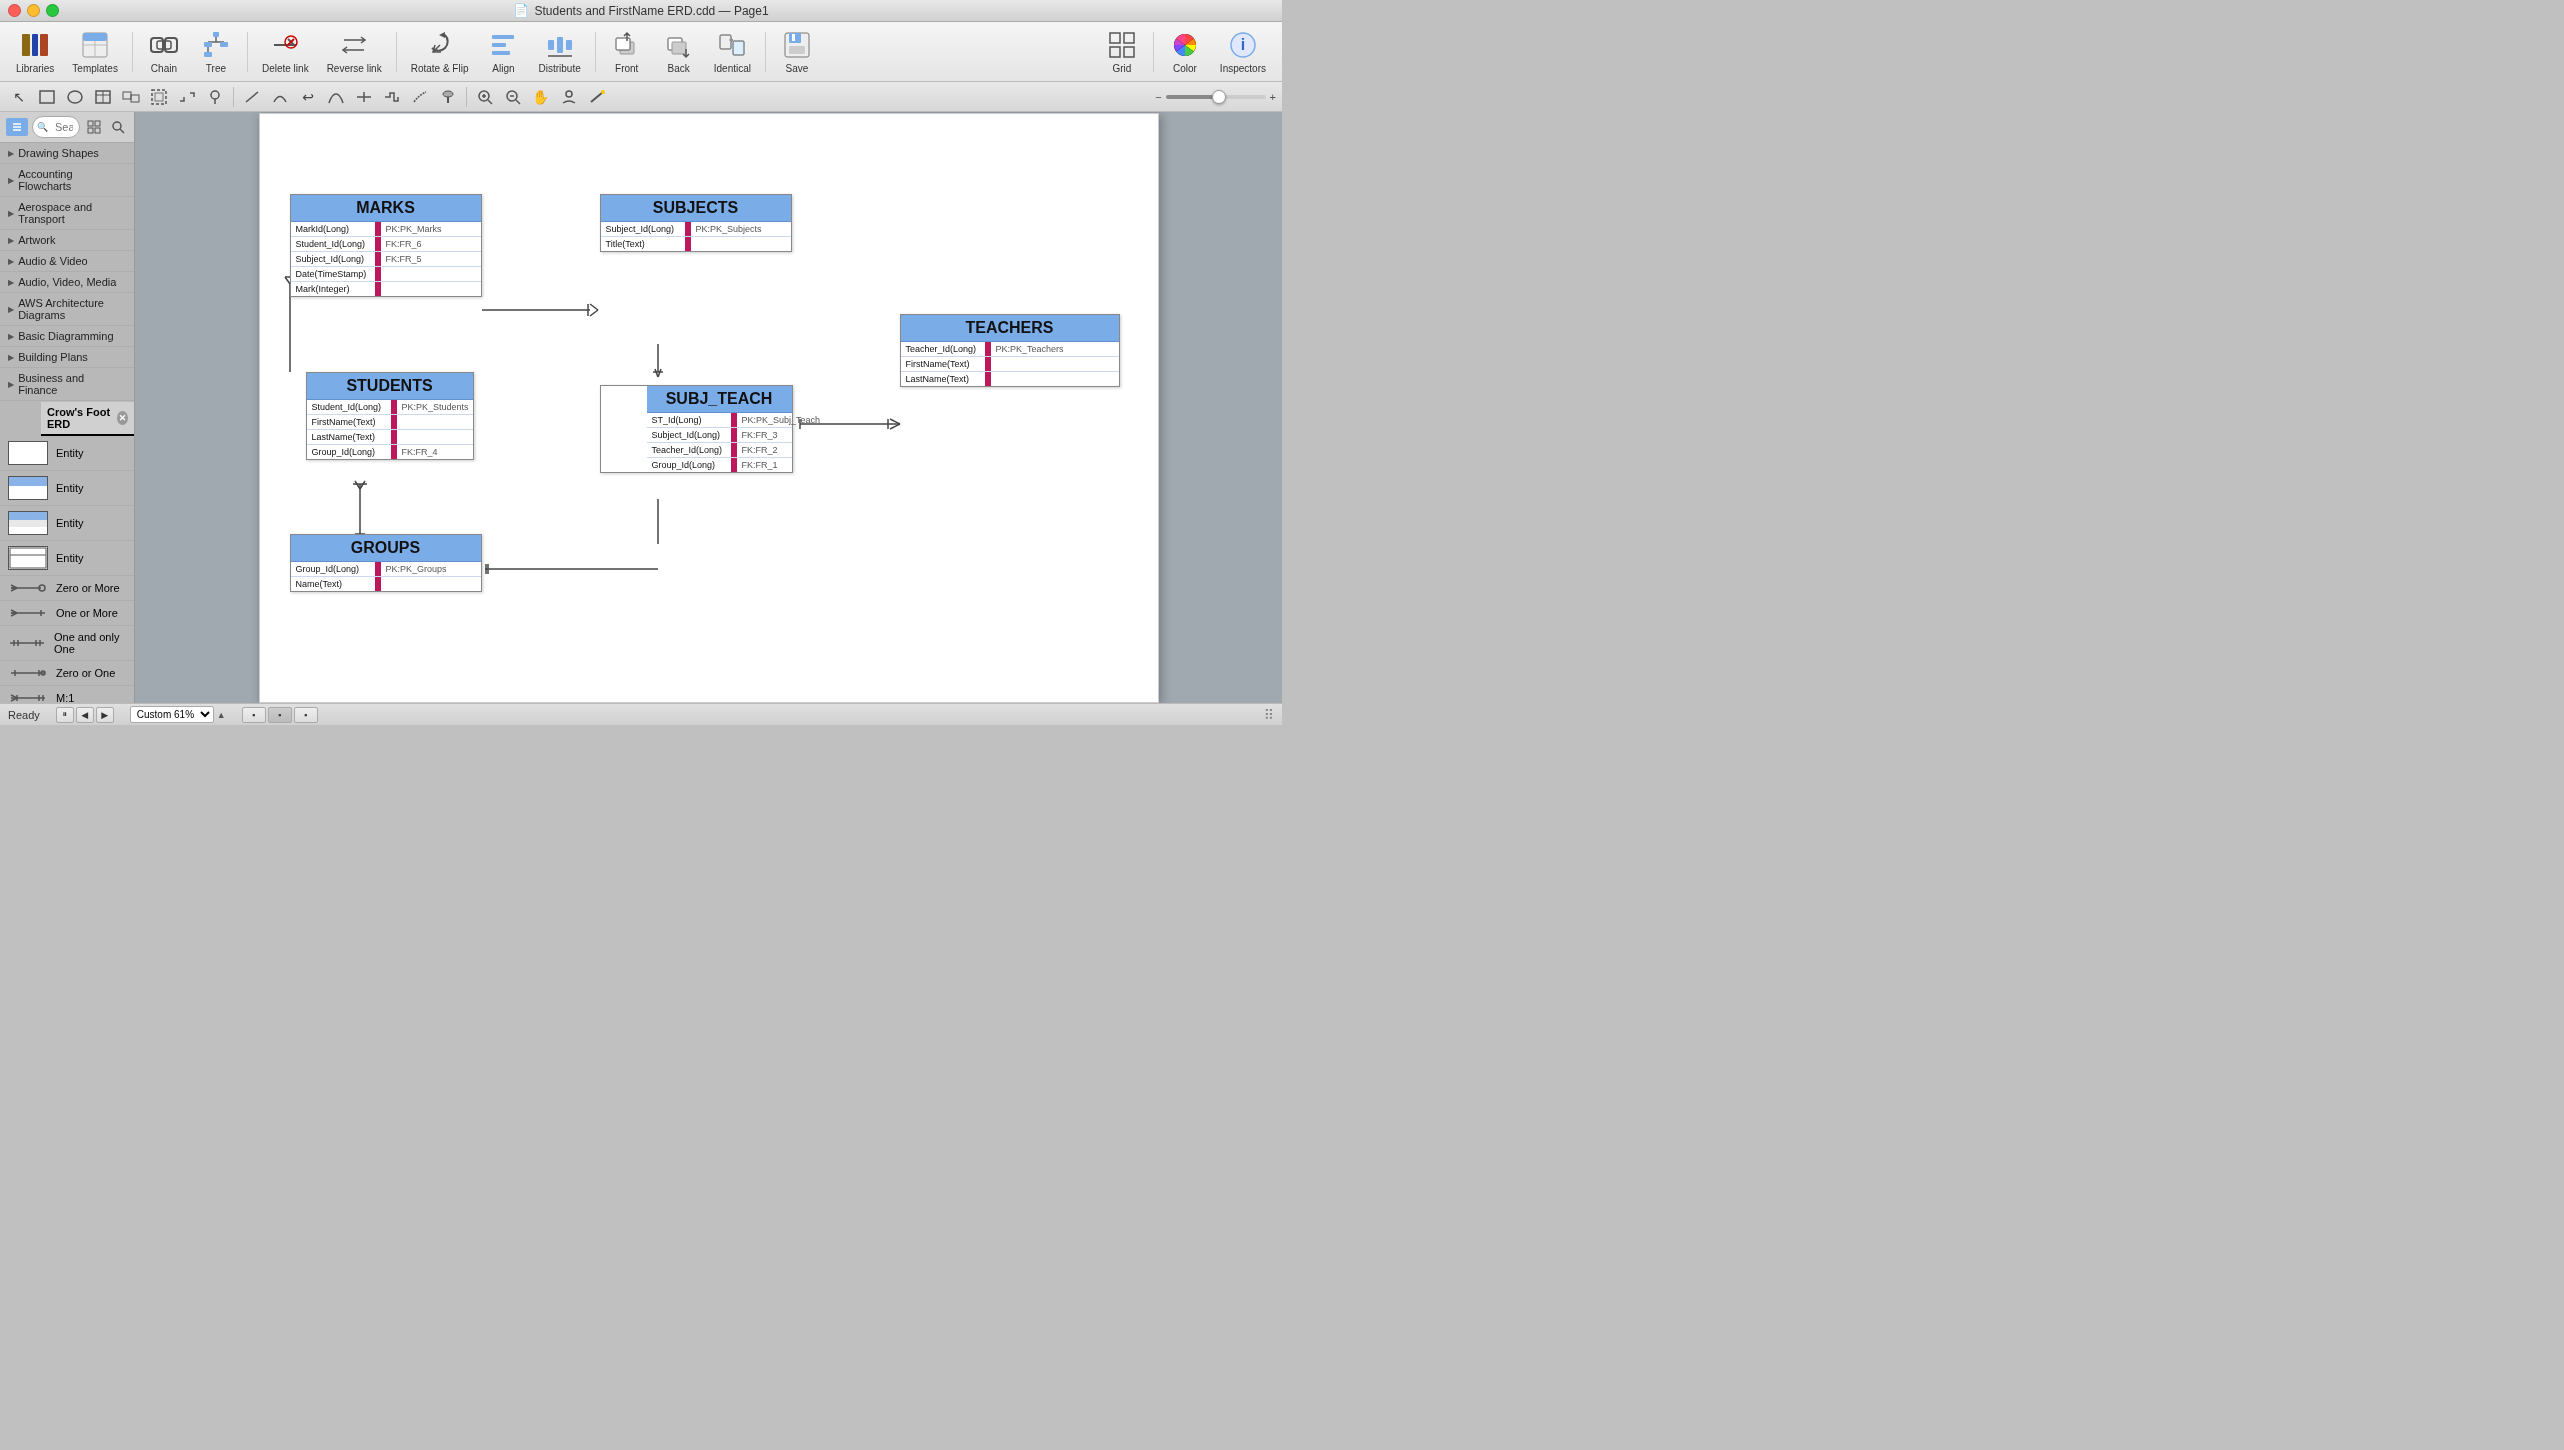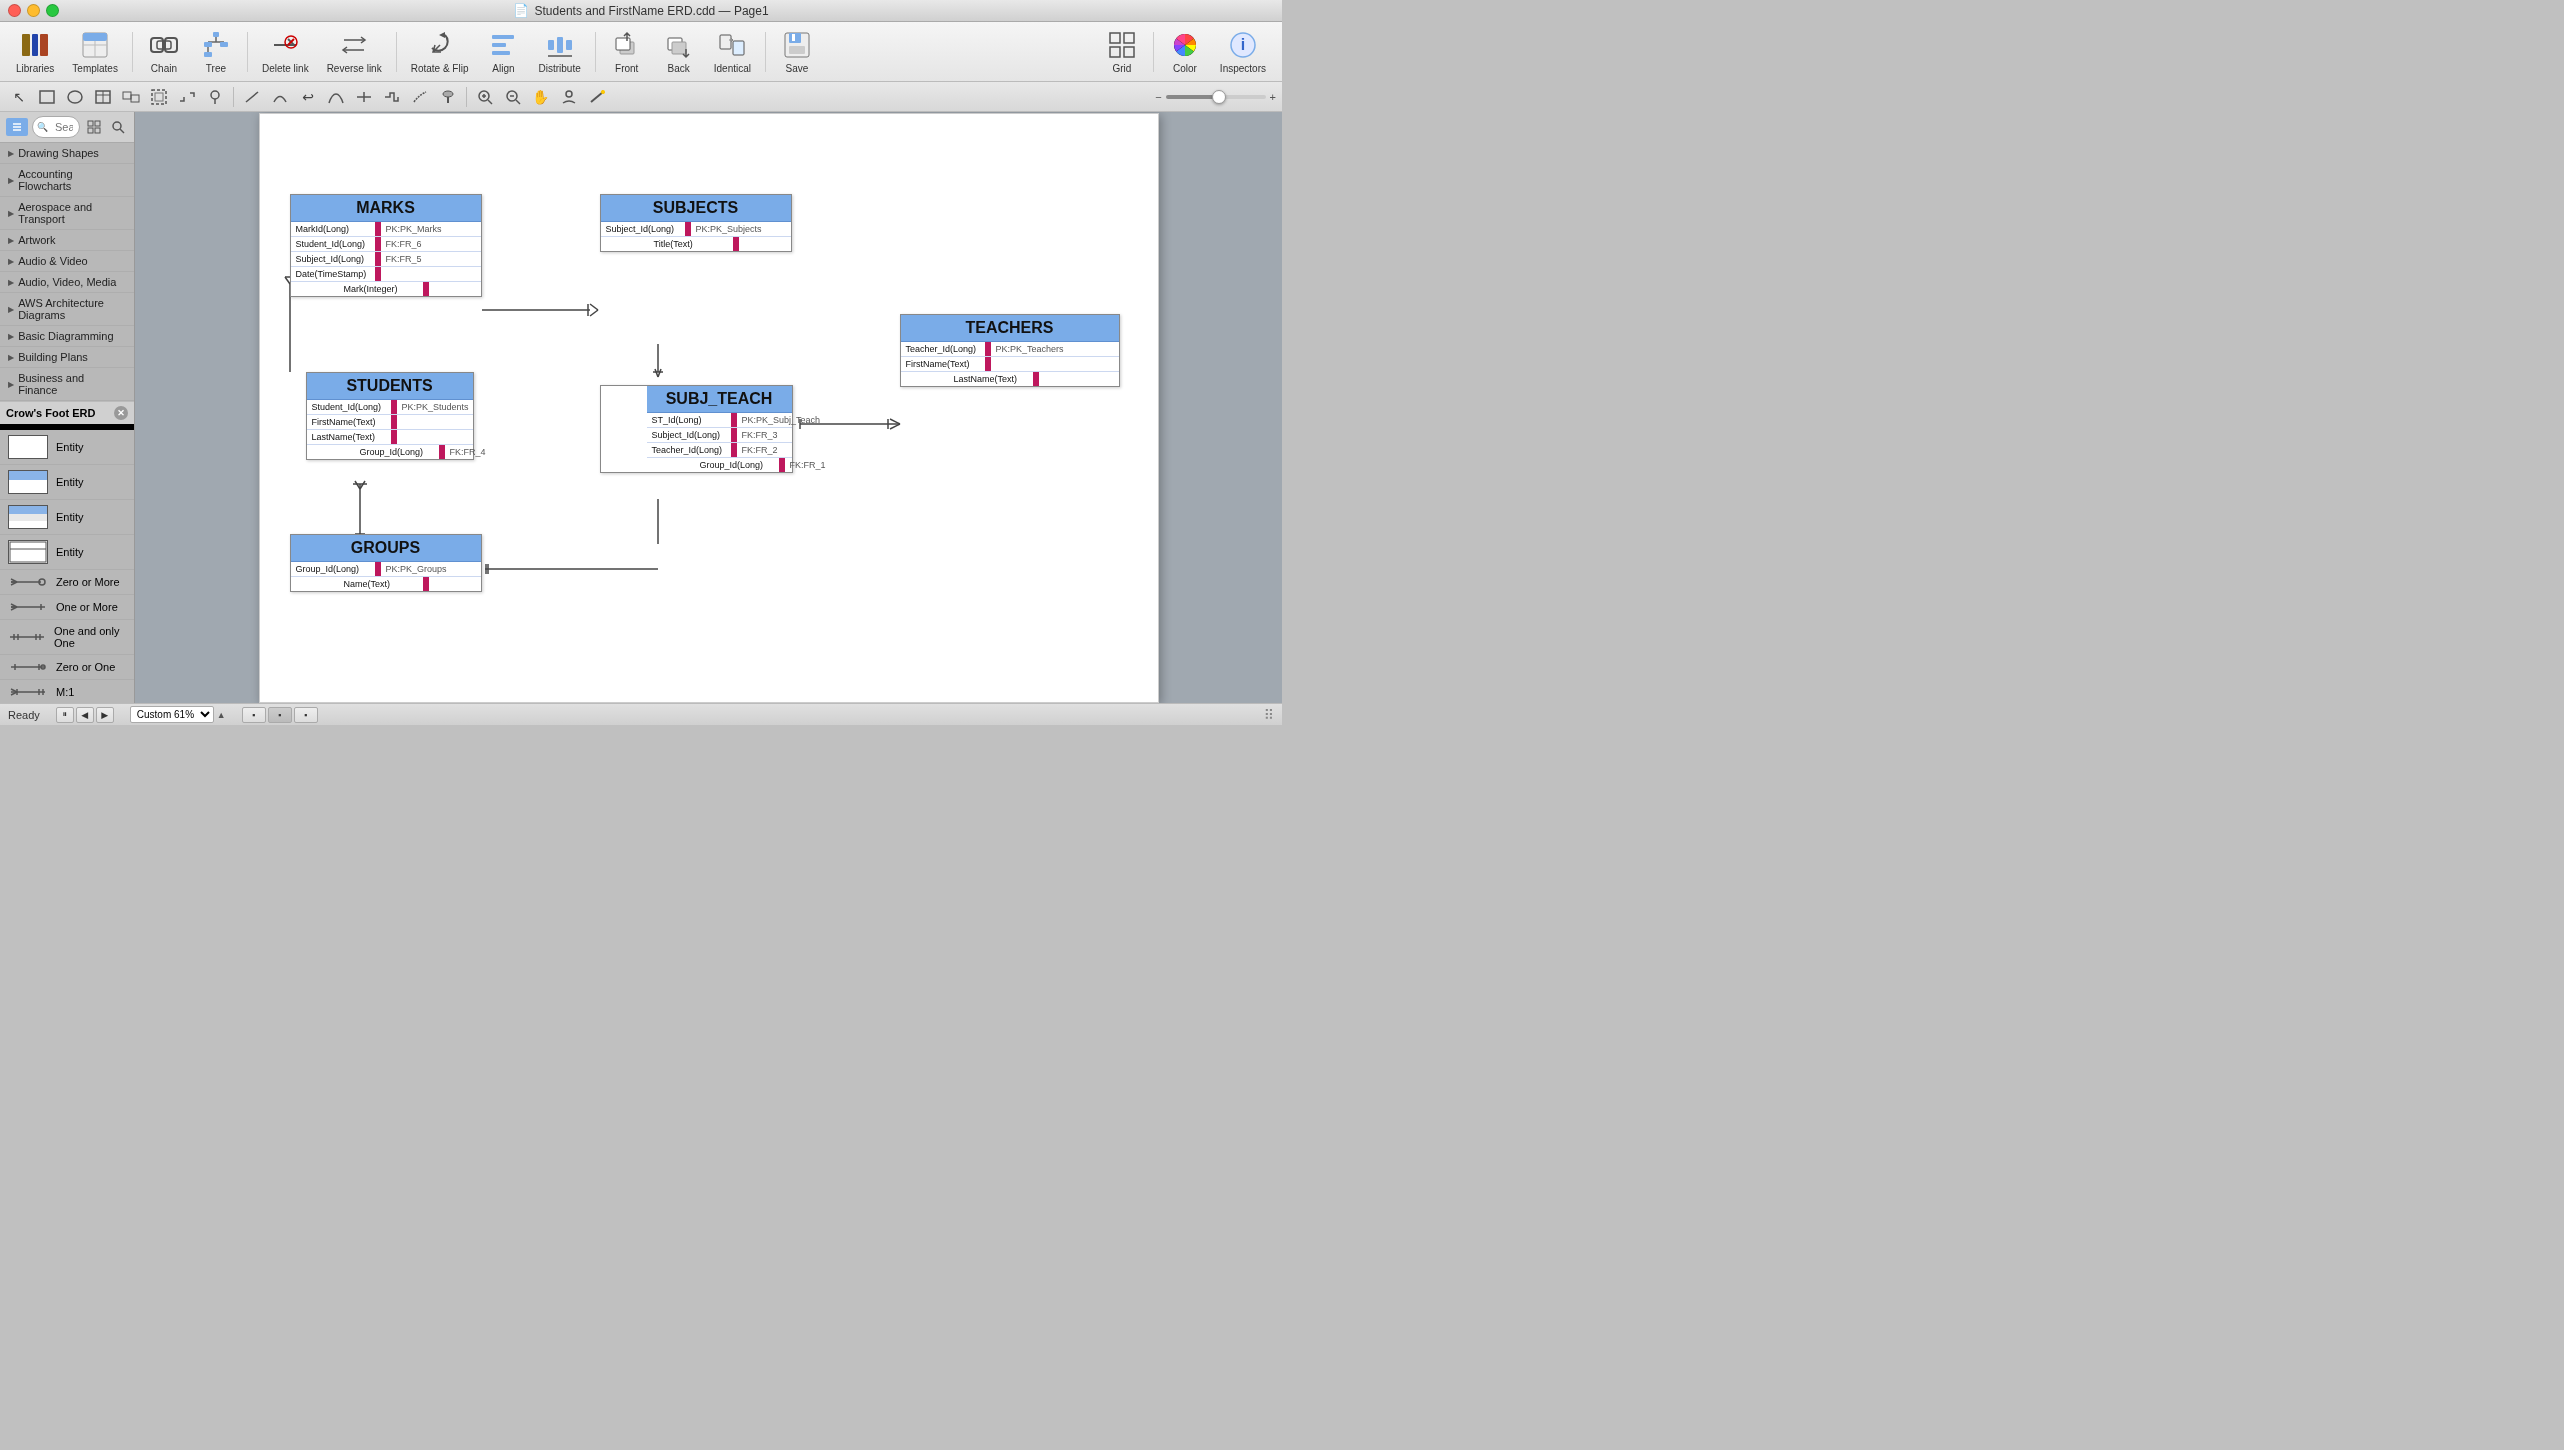--- a/index.html
+++ b/index.html
@@ -156,22 +156,23 @@
     .sidebar-section .tri { font-size: 8px; color: #555; }
 
     
     .cfe-header {
       background: #d0d0d0;
       display: flex;
       align-items: center;
       padding: 4px 6px;
       font-size: 11px;
       font-weight: bold;
-      border-bottom: 6px solid #000000;
+      border-bottom: 2px solid #000000;
       border-top: 1px solid #bbb;
+      margin-left: 41px;
     }
     .cfe-header .close-btn {
       margin-left: auto;
       width: 14px; height: 14px;
       background: #999;
       border-radius: 50%;
       display: flex; align-items: center; justify-content: center;
       font-size: 9px;
       color: white;
       cursor: pointer;
@@ -249,21 +250,21 @@
       font-size: 16px;
       font-weight: bold;
       color: #111;
       border-bottom: 1px solid #6090d0;
     }
     .erd-table-row {
       display: flex;
       border-bottom: 1px solid #ccd8f0;
       font-size: 9px;
     }
-    .erd-table-row:last-child { border-bottom: none; margin-left: 48px; }
+    .erd-table-row:last-child { border-bottom: none; }
     .erd-cell-left {
       padding: 2px 5px;
       min-width: 90px;
       border-right: 6px solid #be185d;
       color: #111;
     }
     .erd-cell-right {
       padding: 2px 5px;
       min-width: 70px;
       color: #555;

